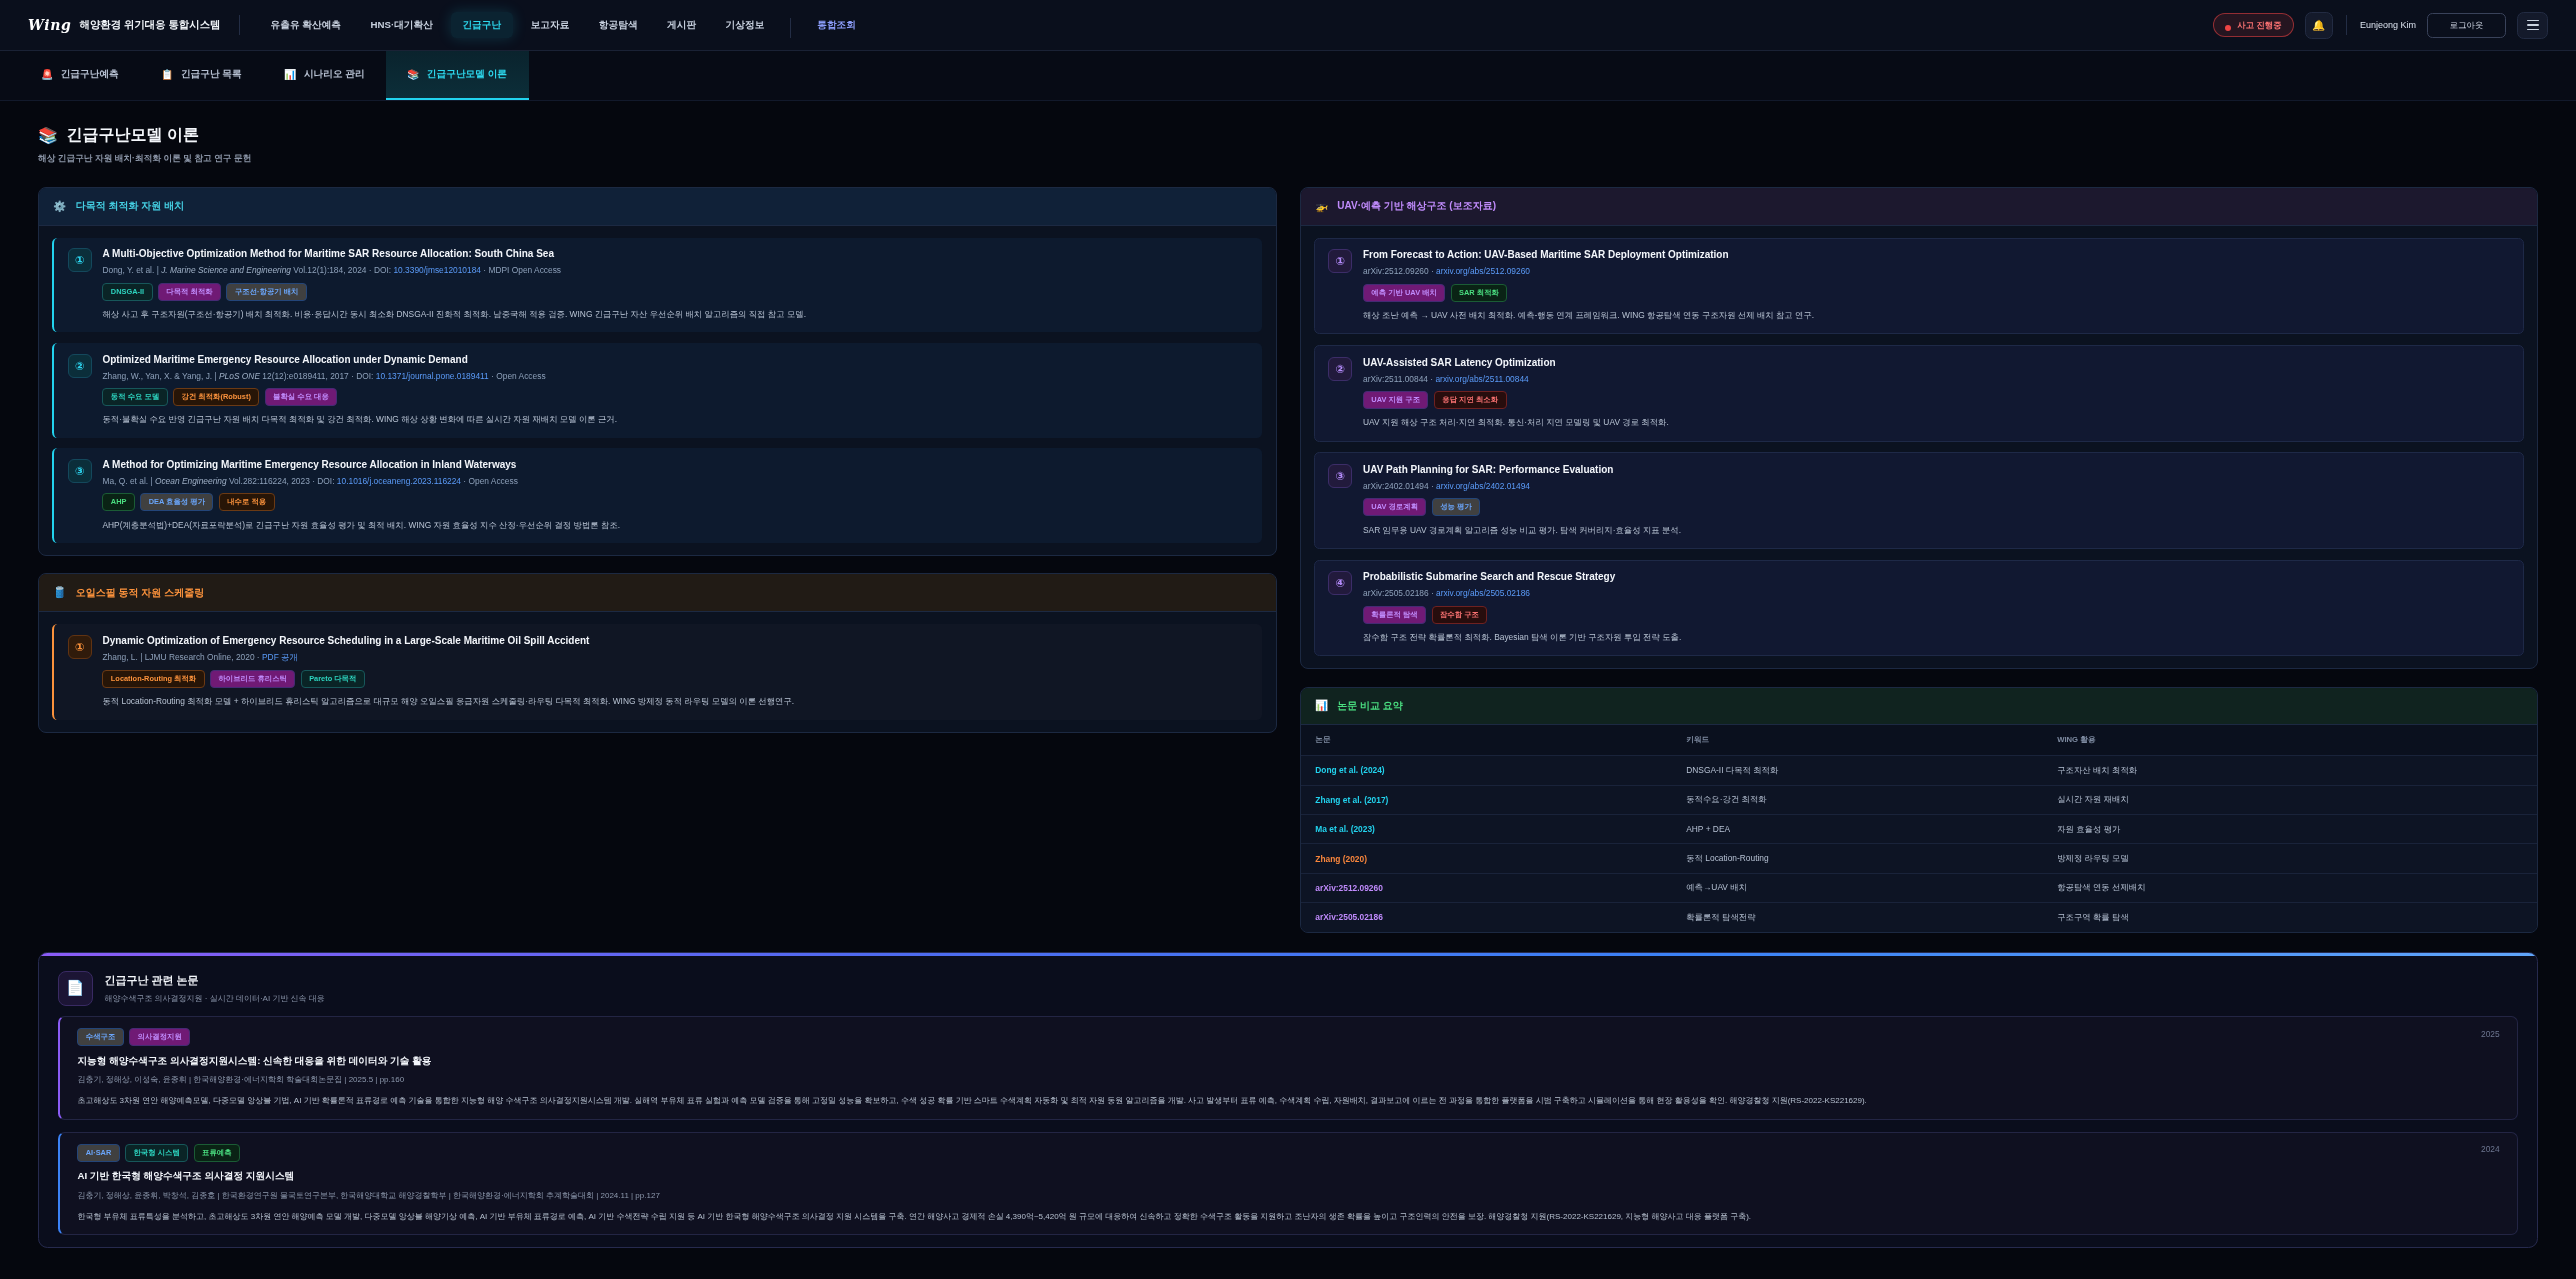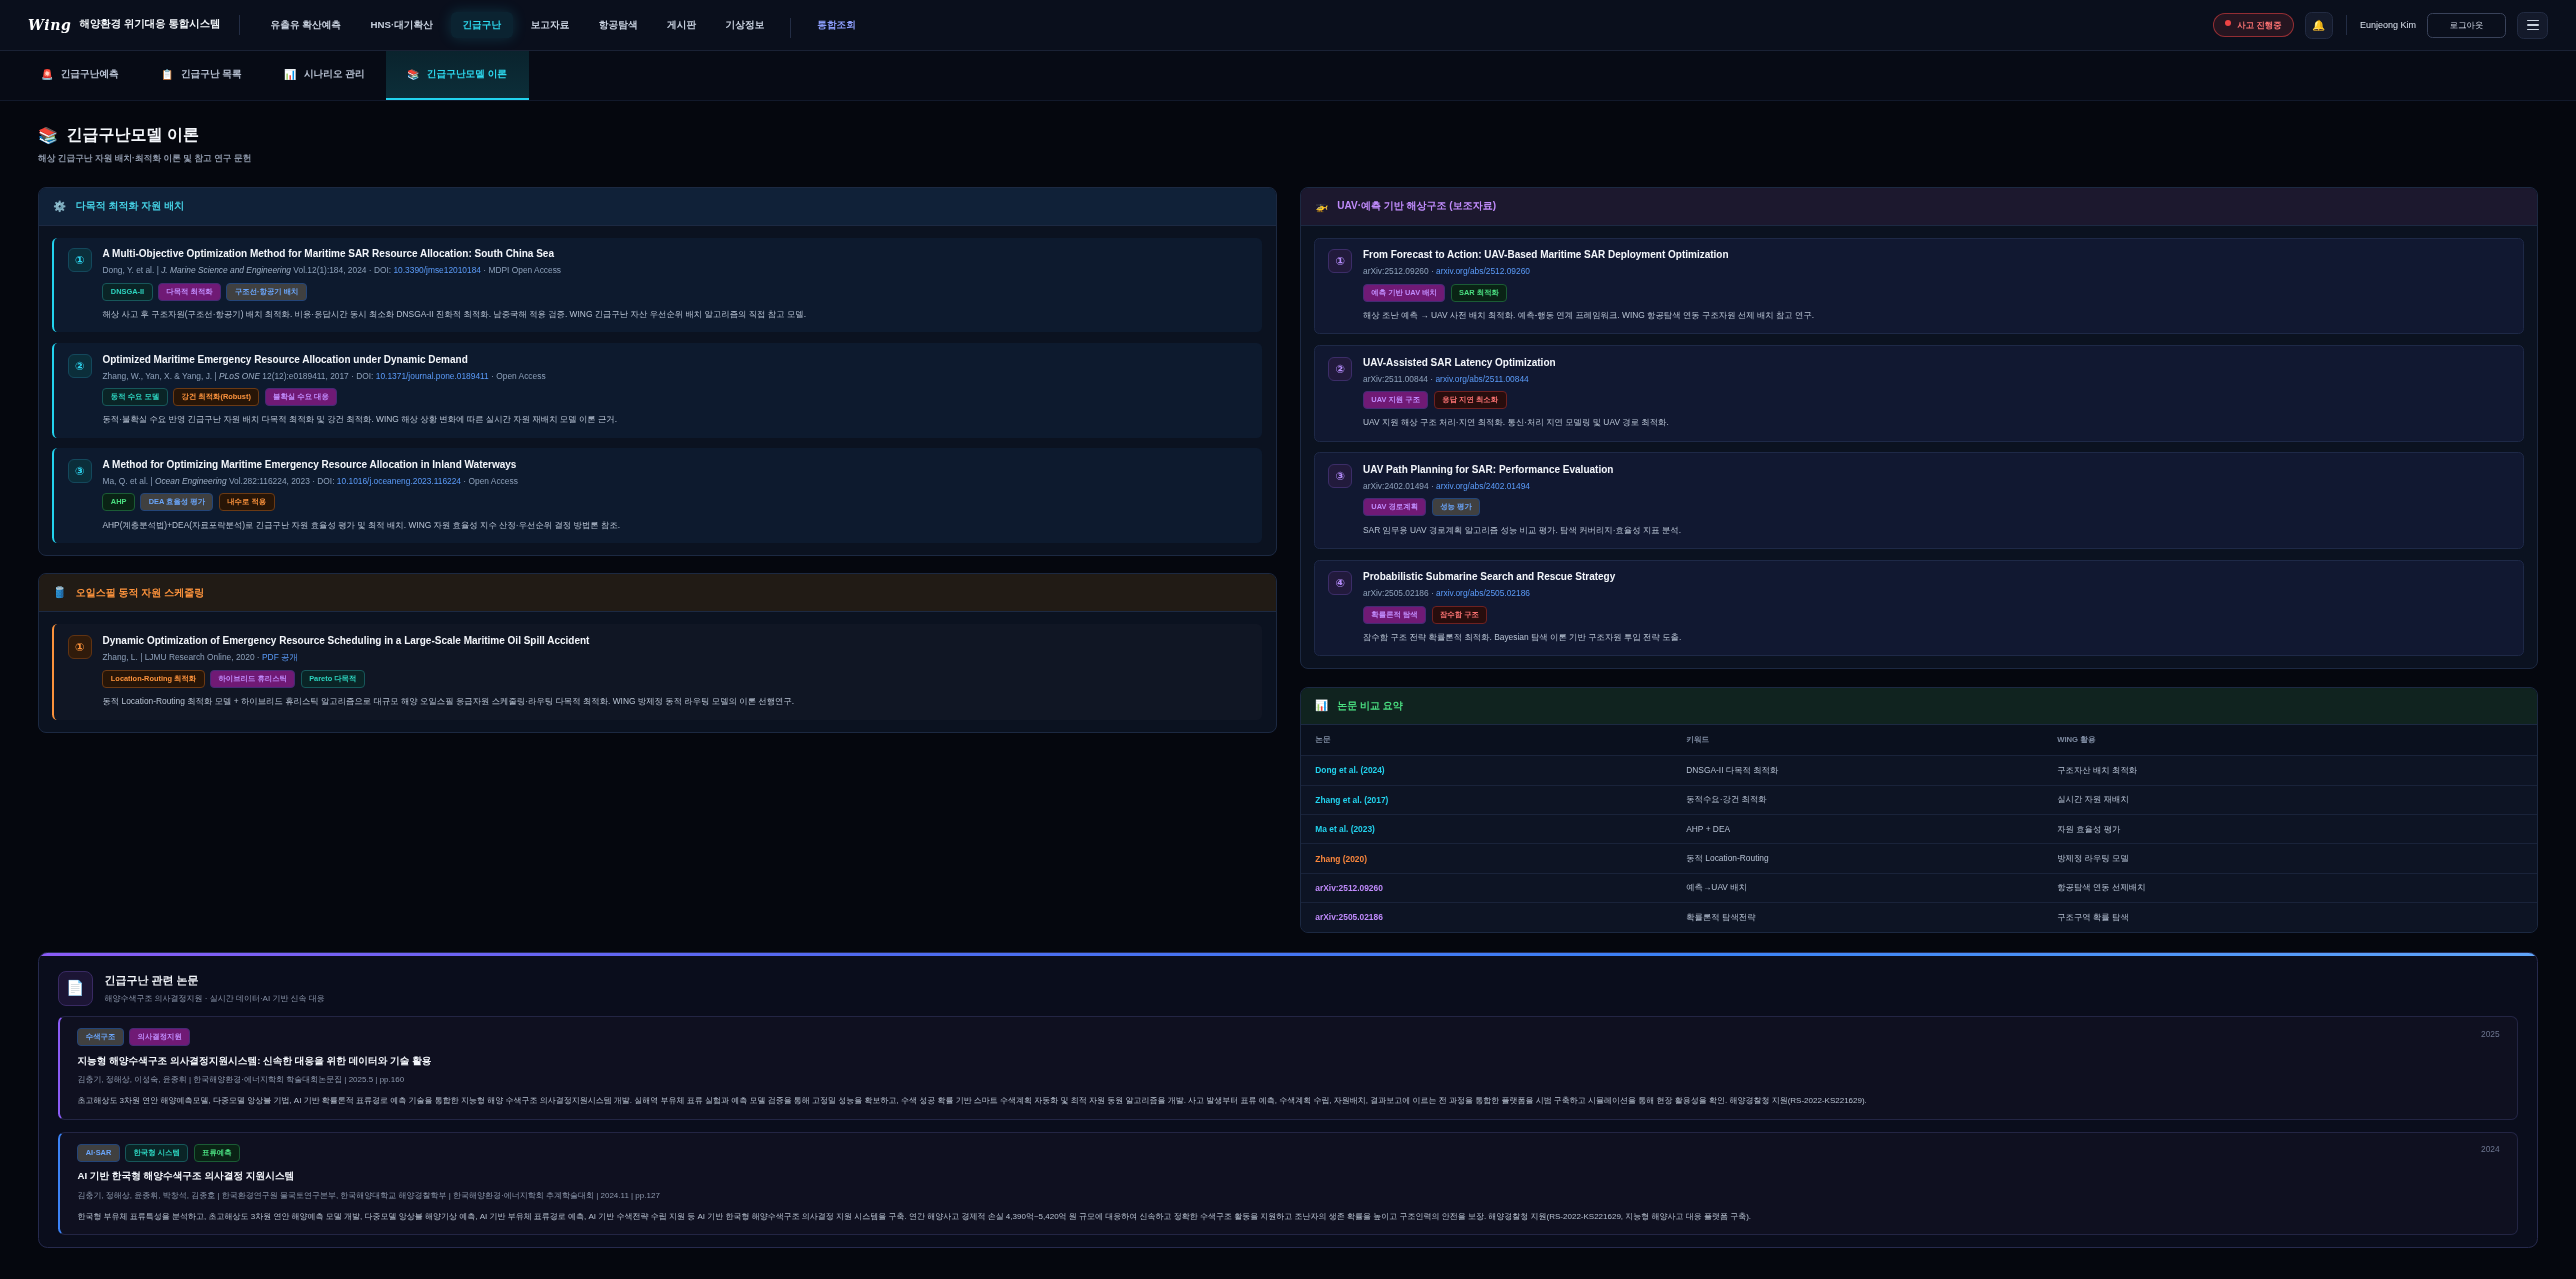--- a/index.html
+++ b/index.html
@@ -6,30 +6,30 @@
   html,body { width:2576px; height:1279px; }
   body {
     background:#05070e;
     color:#e2e8f0;
     font-family:"Liberation Sans","DejaVu Sans",sans-serif;
     overflow:hidden;
   }
 
   
   .topbar { display:flex; align-items:center; height:51px; padding:0 28px; background:#0a0f1c; border-bottom:0.7px solid #1a2235; }
-  .logo-area { display:flex; align-items:flex-start; gap:8px; }
+  .logo-area { display:flex; align-items:center; gap:8px; }
   .logo-mark { font-family:"DejaVu Serif","Liberation Serif",serif; font-style:italic; font-weight:bold; font-size:14px; color:#ffffff; letter-spacing:0.7px; }
   .logo-title { font-size:10.4px; font-weight:bold; color:#f1f5f9; }
   .v-div { width:0.7px; height:20px; background:#232d45; margin:0 19px; }
   .main-nav { display:flex; align-items:flex-end; gap:6.7px; }
   .nav-item { padding:6.7px 11.4px; font-size:9.7px; font-weight:600; color:#c7d0de; border-radius:5.4px; cursor:pointer; white-space:nowrap; }
   .nav-item.active { color:#2dd9ee; background:rgba(34,211,238,0.10); box-shadow:0 0 13.4px rgba(34,211,238,0.18); }
   .nav-item.integrated { color:#8b9cf8; font-weight:bold; }
   .topbar-right { margin-left:auto; display:flex; align-items:center; gap:10.7px; }
-  .status-badge { display:flex; align-items:flex-start; gap:6px; padding:5.4px 11.4px; border-radius:670px; border:0.7px solid rgba(239,68,68,0.55); background:rgba(239,68,68,0.12); color:#f87171; font-size:8.4px; font-weight:bold; cursor:pointer; white-space:nowrap; }
+  .status-badge { display:flex; align-items:flex-end; gap:6px; padding:5.4px 11.4px; border-radius:670px; border:0.7px solid rgba(239,68,68,0.55); background:rgba(239,68,68,0.12); color:#f87171; font-size:8.4px; font-weight:bold; cursor:pointer; white-space:nowrap; }
   .badge-dot { width:6px; height:6px; border-radius:50%; background:#ef4444; }
   .icon-btn { width:28px; height:27px; border-radius:6.7px; background:#141a2b; border:0.7px solid #222b42; display:flex; align-items:center; justify-content:center; font-size:10.7px; cursor:pointer; }
   .user-name { font-size:9px; color:#dbe2ee; }
   .logout-btn { padding:6px 22px; border:0.7px solid #39425a; border-radius:5.4px; background:transparent; color:#d2d9e6; font-size:8.4px; cursor:pointer; font-family:inherit; }
   .menu-btn { width:31px; height:27px; border-radius:6.7px; background:#141a2b; border:0.7px solid #222b42; display:flex; flex-direction:column; align-items:center; justify-content:center; gap:2.7px; cursor:pointer; }
   .menu-btn span { display:block; width:12px; height:1.7px; background:#cbd5e1; border-radius:1.3px; }
 
   
   .subtabs { display:flex; align-items:stretch; height:50px; background:#070b15; border-bottom:0.7px solid #12192b; padding:0 20px; }
   .tab { display:flex; align-items:center; gap:6.7px; padding:0 21.5px; font-size:9.7px; font-weight:bold; color:#b7c1d2; cursor:pointer; border-bottom:2px solid transparent; white-space:nowrap; }

